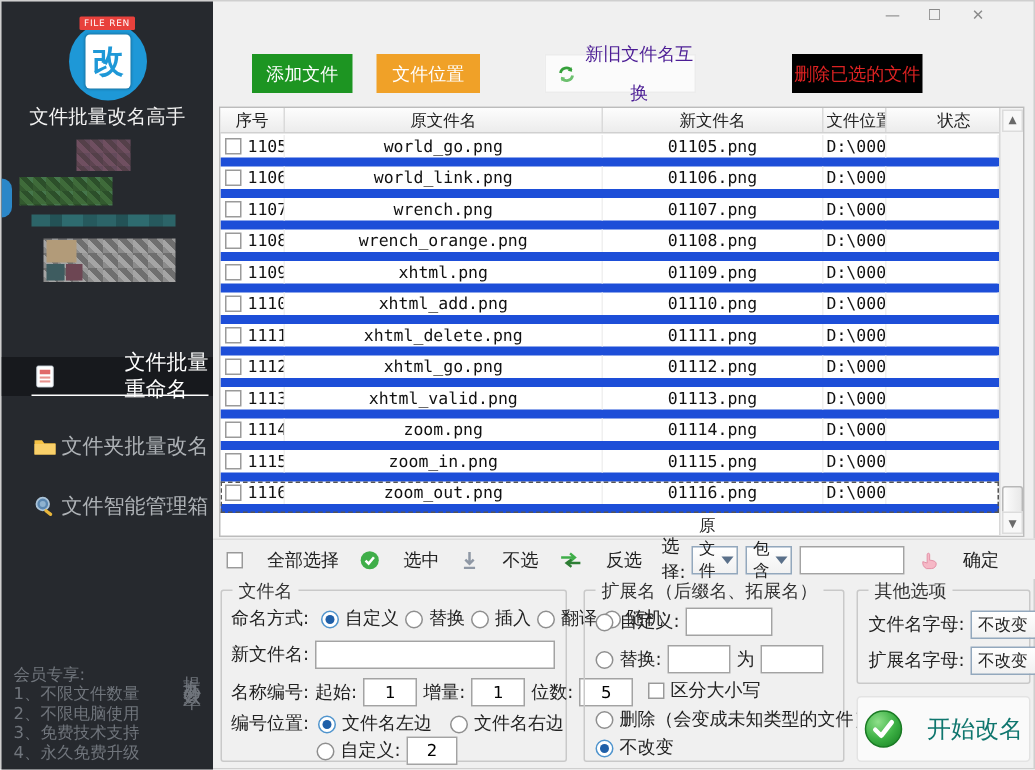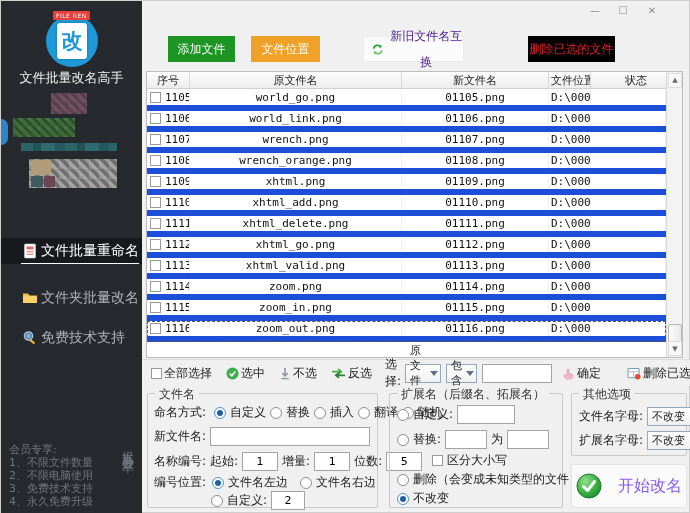--- a/index.html
+++ b/index.html
@@ -29,21 +29,21 @@
       linear-gradient(#3e5c60,#3e5c60),
       linear-gradient(#6d4653,#6d4653),
       linear-gradient(45deg,#8b8b8b 25%,#a5a5a5 25% 50%,#6f6f6f 50% 75%,#989898 75%);
     background-repeat:no-repeat,no-repeat,no-repeat,repeat;
     background-size:20px 15px,12px 11px,11px 11px,10px 10px;
     background-position:2px 1px,2px 17px,15px 17px,0 0; }
   .drawer-tab { position:absolute; left:0; top:118px; width:7px; height:26px; background:#2b87c8; border-radius:0 13px 13px 0; }
 
   .menu-item { position:absolute; left:0; width:141px; height:26px; display:flex; align-items:center; padding-left:21px; color:#aeb2b6; font-size:14px; cursor:pointer; }
   .menu-item .mi-icon { width:16px; height:16px; margin-right:3px; flex:0 0 auto; }
-  .menu-item.active { background:#17191d; color:#fff; }
+  .menu-item.active { background:#17191d; color:#fff;gap:42px; }
   .menu-item.active::after { content:""; position:absolute; left:20px; right:3px; bottom:0; height:1px; background:#fff; }
 
   .vip { position:absolute; left:8px; top:442px; color:#70757c; font-size:11px; line-height:13px; }
   .slogan { position:absolute; right:6px; top:440px; color:#70757c; font-size:12px; writing-mode:vertical-rl; letter-spacing:2px; }
 
   
   .content { position:absolute; left:141px; top:0; width:549px; height:513px; }
   .winctl { position:absolute; top:3px; width:20px; height:14px; text-align:center; color:#8a8a8a; font-size:10px; line-height:14px; cursor:pointer; }
 
   .tbtn { position:absolute; top:35px; height:26px; border:none; color:#fff; font-size:12px; text-align:center; line-height:26px; cursor:pointer; font-family:inherit; }
@@ -60,36 +60,36 @@
   .grow .col-path { justify-content:flex-start; padding-left:2px; }
   .grow.focused { outline:1px dashed #555; outline-offset:-1px; }
   .cb { width:11px; height:11px; border:1px solid #9a9a9a; background:#fff; flex:0 0 auto; display:inline-block; }
   
   .vscroll { position:absolute; top:0; right:0; width:16px; bottom:0; background:#f3f3f3; border-left:1px solid #d8d8d8; }
   .sc-btn { position:absolute; left:1px; width:14px; height:15px; background:#f8f8f8; border:1px solid #dcdcdc; color:#6a6a6a; font-size:7px; text-align:center; line-height:13px; cursor:pointer; }
   .sc-thumb { position:absolute; left:1px; width:14px; height:22px; background:linear-gradient(90deg,#fdfdfd,#e8e8e8); border:1px solid #b8b8b8; border-radius:2px; cursor:pointer; }
 
   
   .filterbar { position:absolute; left:0; top:358px; width:549px; height:27px; background:#f0f0f0; border-top:1px solid #dcdcdc; display:flex; align-items:center; font-size:12px; color:#222; }
-  .fitem { display:flex; align-items:center; gap:2px; cursor:pointer; white-space:nowrap;justify-content:center; }
+  .fitem { display:flex; align-items:center; gap:16px; cursor:pointer; white-space:nowrap;justify-content:center; }
   .dd { height:19px; background:linear-gradient(#ffffff,#f1f1f1); border:1px solid #93a8bd; display:flex; align-items:center; justify-content:space-between; padding:0 2px 0 4px; font-size:11px; cursor:pointer; }
   .dd .arr { width:0; height:0; border-left:4px solid transparent; border-right:4px solid transparent; border-top:5px solid #5a708a; margin-left:4px; }
   .tin { height:19px; border:1px solid #a3a3a3; background:#fff; font-family:inherit; font-size:11px; padding:0 3px; }
 
   
   .gbox { position:absolute; border:1px solid #c9c9c9; border-radius:2px; }
   .gb-title { position:absolute; top:-8px; left:7px; background:#f0f0f0; padding:0 4px; font-size:12px; color:#333; white-space:nowrap; }
   .frow { display:flex; align-items:center; gap:4px; font-size:12px; color:#222; white-space:nowrap; }
   .radio { width:12px; height:12px; border-radius:50%; border:1px solid #8f8f8f; background:#fff; flex:0 0 auto; position:relative; display:inline-block; }
   .radio.sel { border-color:#4f94cd; }
   .radio.sel::after { content:""; position:absolute; left:2px; top:2px; width:6px; height:6px; border-radius:50%; background:#1f5fa8; }
   .num-in { width:36px; text-align:center; }
 
   .start-btn { position:absolute; display:flex; align-items:center; gap:16px; background:#fafafa; border:1px solid #e3e3e3; border-radius:3px; cursor:pointer; justify-content:center; }
-  .start-label { font-size:16px; color:#8b5cf6; }
+  .start-label { font-size:16px; color:#0f766e; }
 </style>
 </head>
 <body>
 
 <div id="app">
 
   <div class="sidebar">
     <div class="logo">
       <div class="logo-circle"></div>
       <div class="logo-page">
@@ -120,21 +120,21 @@
         <path d="M1 6 L15 6 L15 13 L1 13 Z" fill="#f9d06a"></path>
       </svg>
       <span>文件夹批量改名</span>
     </div>
     <div class="menu-item" style="top:324px;">
       <svg class="mi-icon" viewBox="0 0 16 16">
         <circle cx="6.5" cy="6" r="4.2" fill="#5b87b0" stroke="#aac3d8" stroke-width="1.2"></circle>
         <circle cx="6.5" cy="6" r="2" fill="#8fb3d0"></circle>
         <rect x="8.5" y="9" width="6" height="2.2" rx="1" transform="rotate(38 8.5 9)" fill="#e8b63c"></rect>
       </svg>
-      <span>免费技术支持</span>
+      <span>文件智能管理箱</span>
     </div>
 
     <div class="vip">
       <div>会员专享:</div>
       <div>1、不限文件数量</div>
       <div>2、不限电脑使用</div>
       <div>3、免费技术支持</div>
       <div>4、永久免费升级</div>
     </div>
     <div class="slogan">提高办公效率</div>

